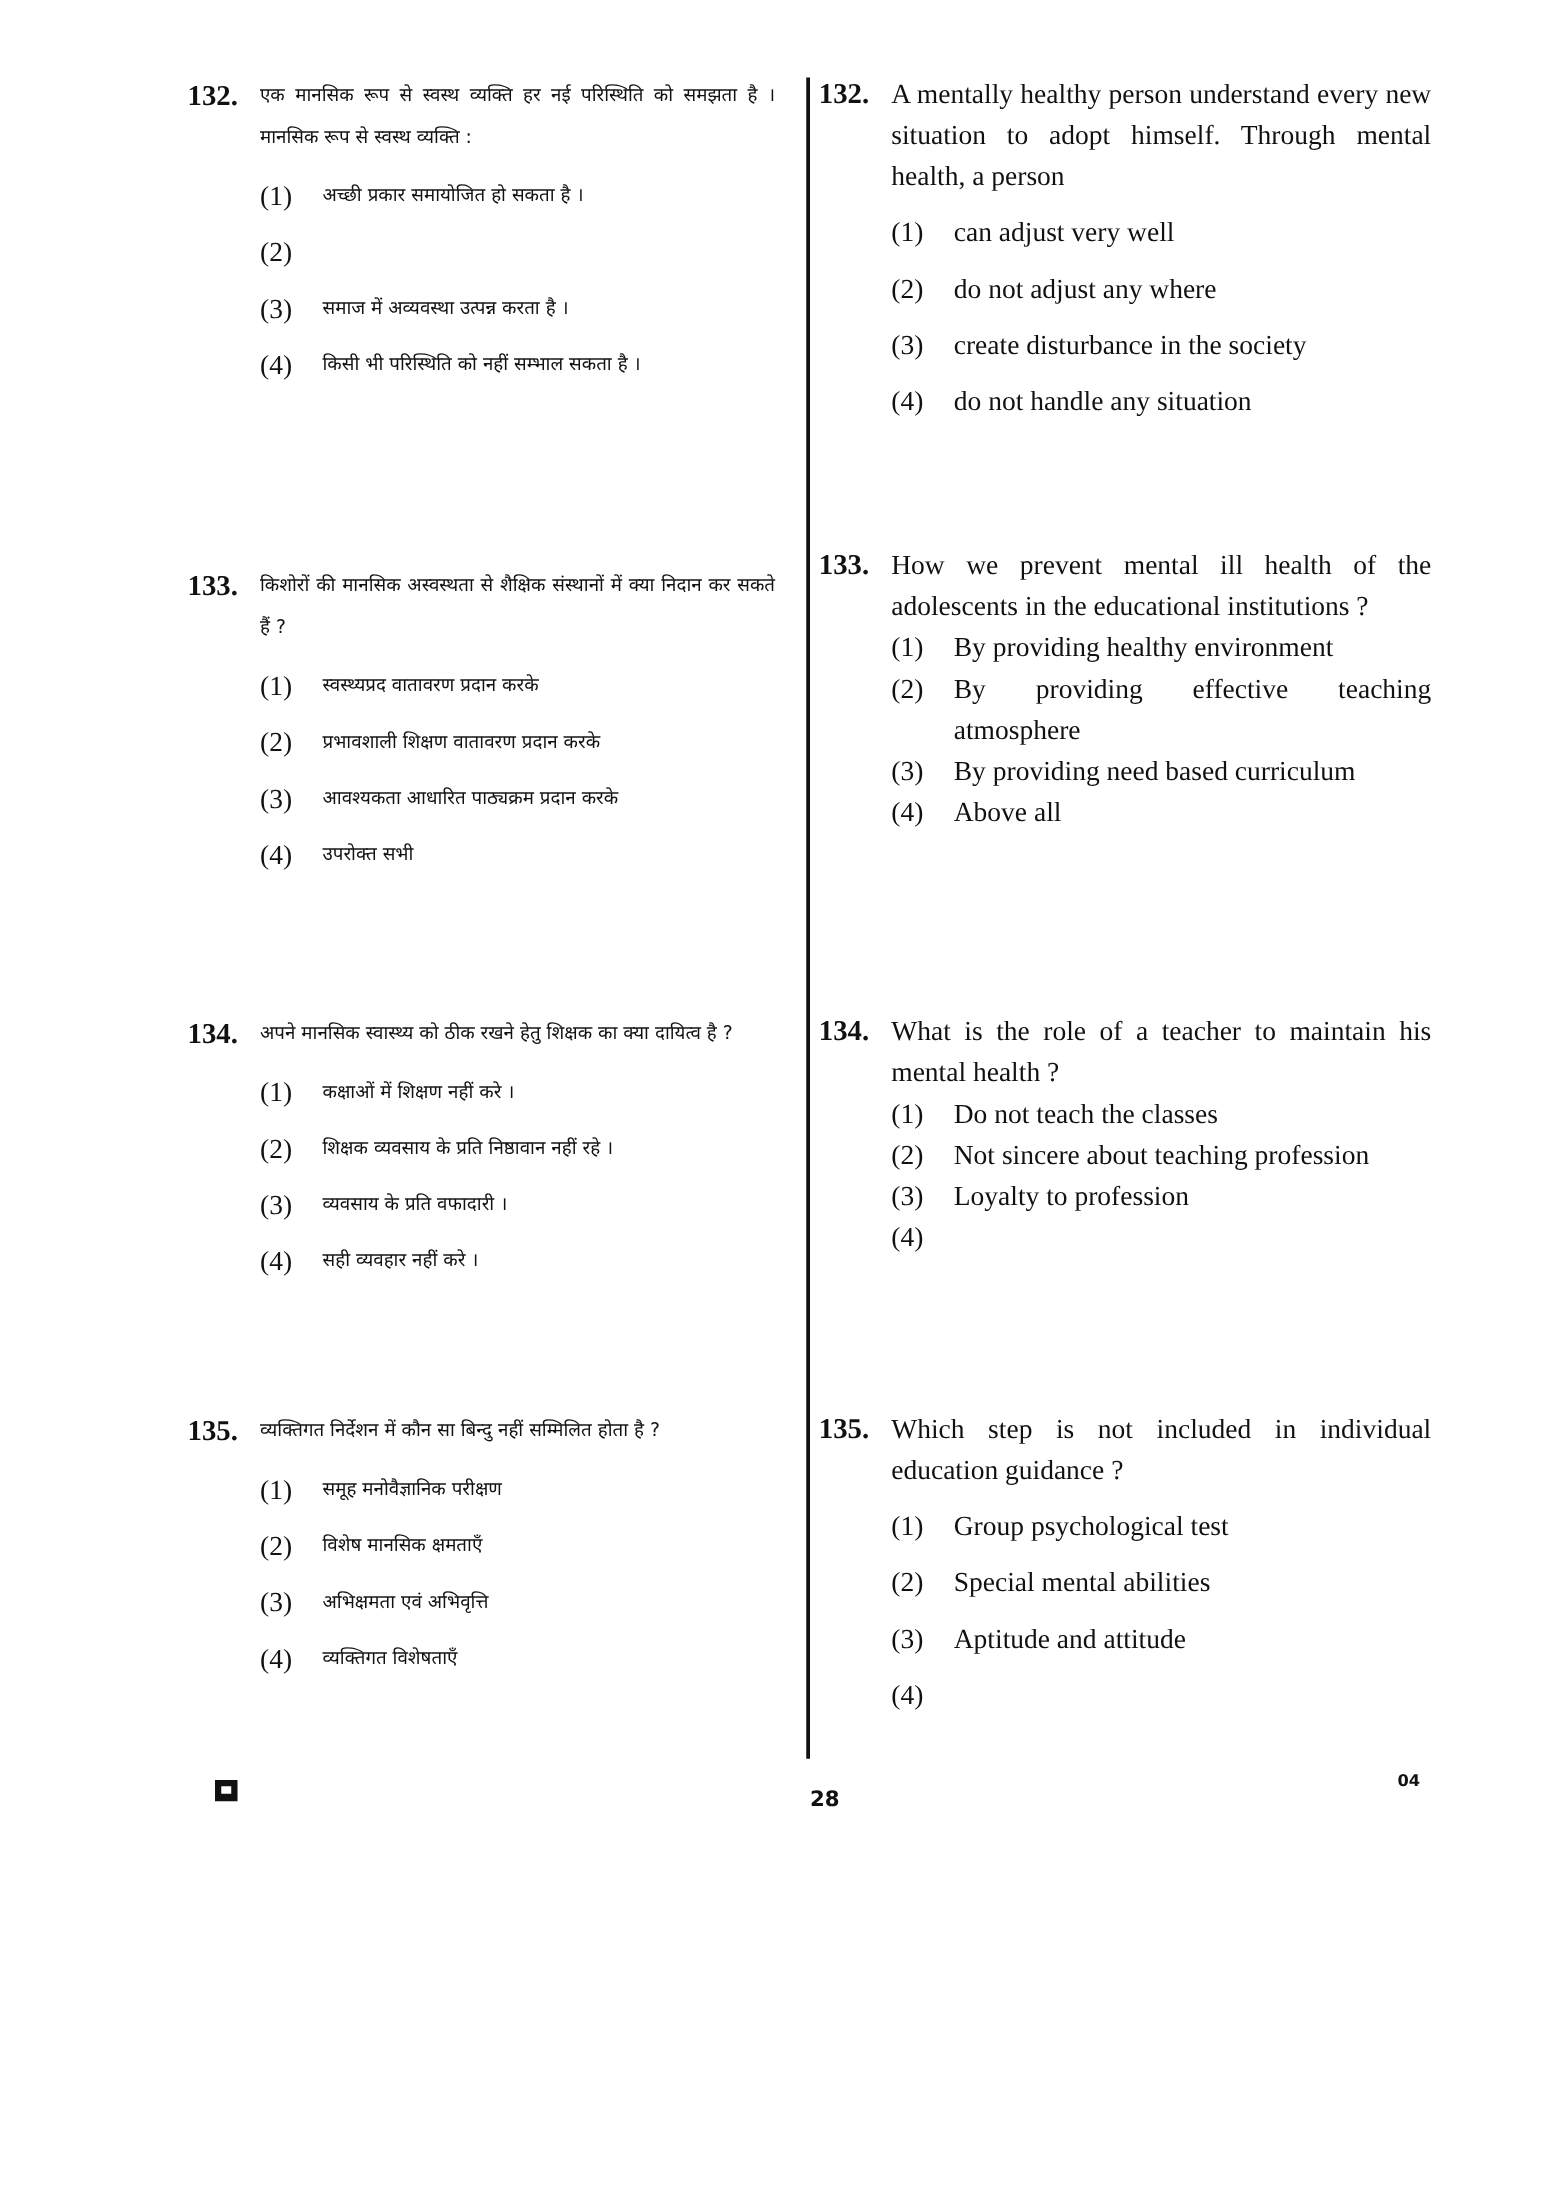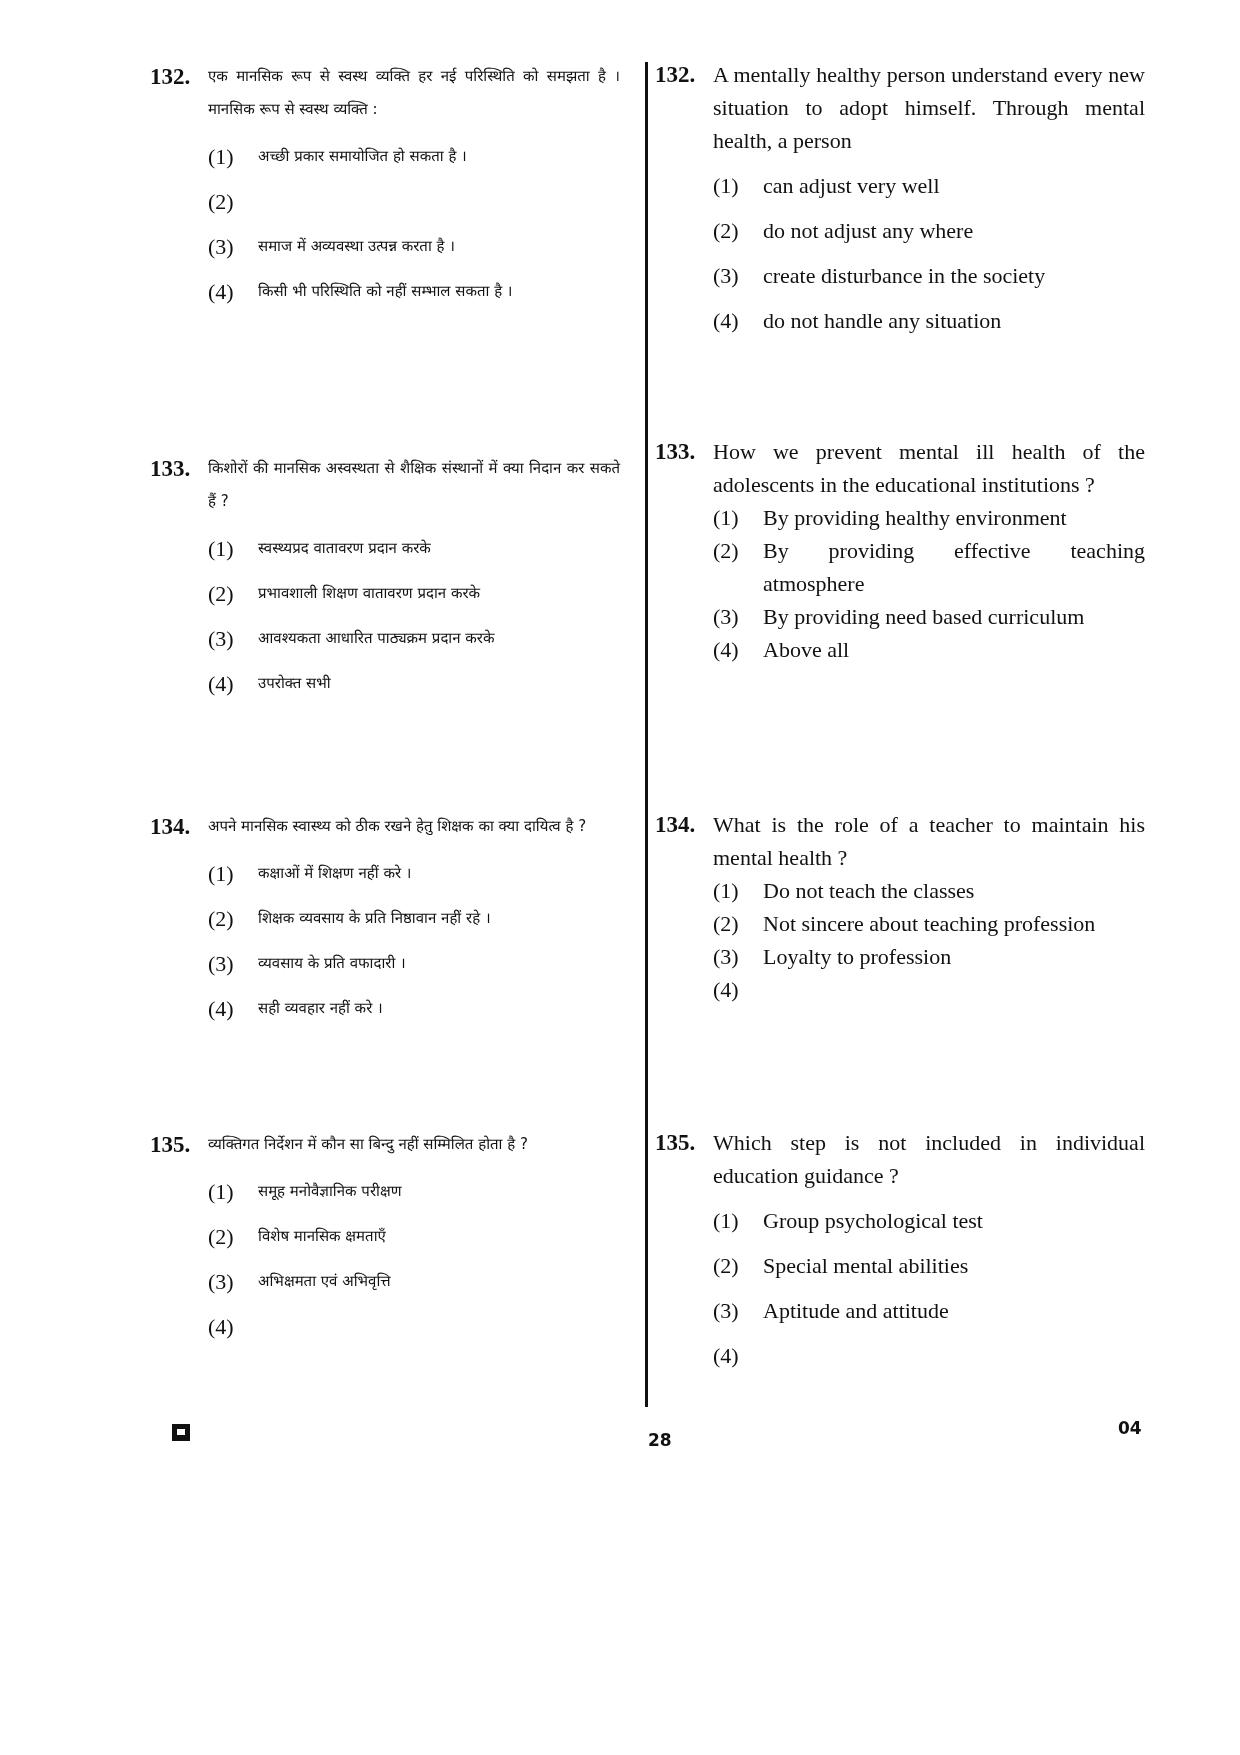--- a/index.html
+++ b/index.html
@@ -104,21 +104,21 @@
       font-weight: bold;
       font-size: 17px;
       margin-top: 12px;
     }
     .code-num {
       position: absolute;
       left: 1118px;
       top: 1418px;
       font-family: "DejaVu Sans", sans-serif;
       font-weight: bold;
-      font-size: 17px;
+      font-size: 13px;
     }
   </style>
 </head>
 <body>
 
 <div class="page">
 
   <div class="col col-hi hi">
 
     <div class="q" style="top:60px;">
@@ -208,20 +208,21 @@
         <div class="opt" style="margin-bottom:12px;">
           <span class="opt-num">(2)</span>
           <span class="opt-text">विशेष मानसिक क्षमताएँ</span>
         </div>
         <div class="opt" style="margin-bottom:12px;">
           <span class="opt-num">(3)</span>
           <span class="opt-text">अभिक्षमता एवं अभिवृत्ति</span>
         </div>
         <div class="opt">
           <span class="opt-num">(4)</span>
+          <span class="opt-text">व्यक्तिगत विशेषताएँ</span>
         </div>
       </div>
     </div>
   </div>
 
   <div class="divider"></div>
 
   <div class="col col-en en">
 
     <div class="q" style="top:58px;">

